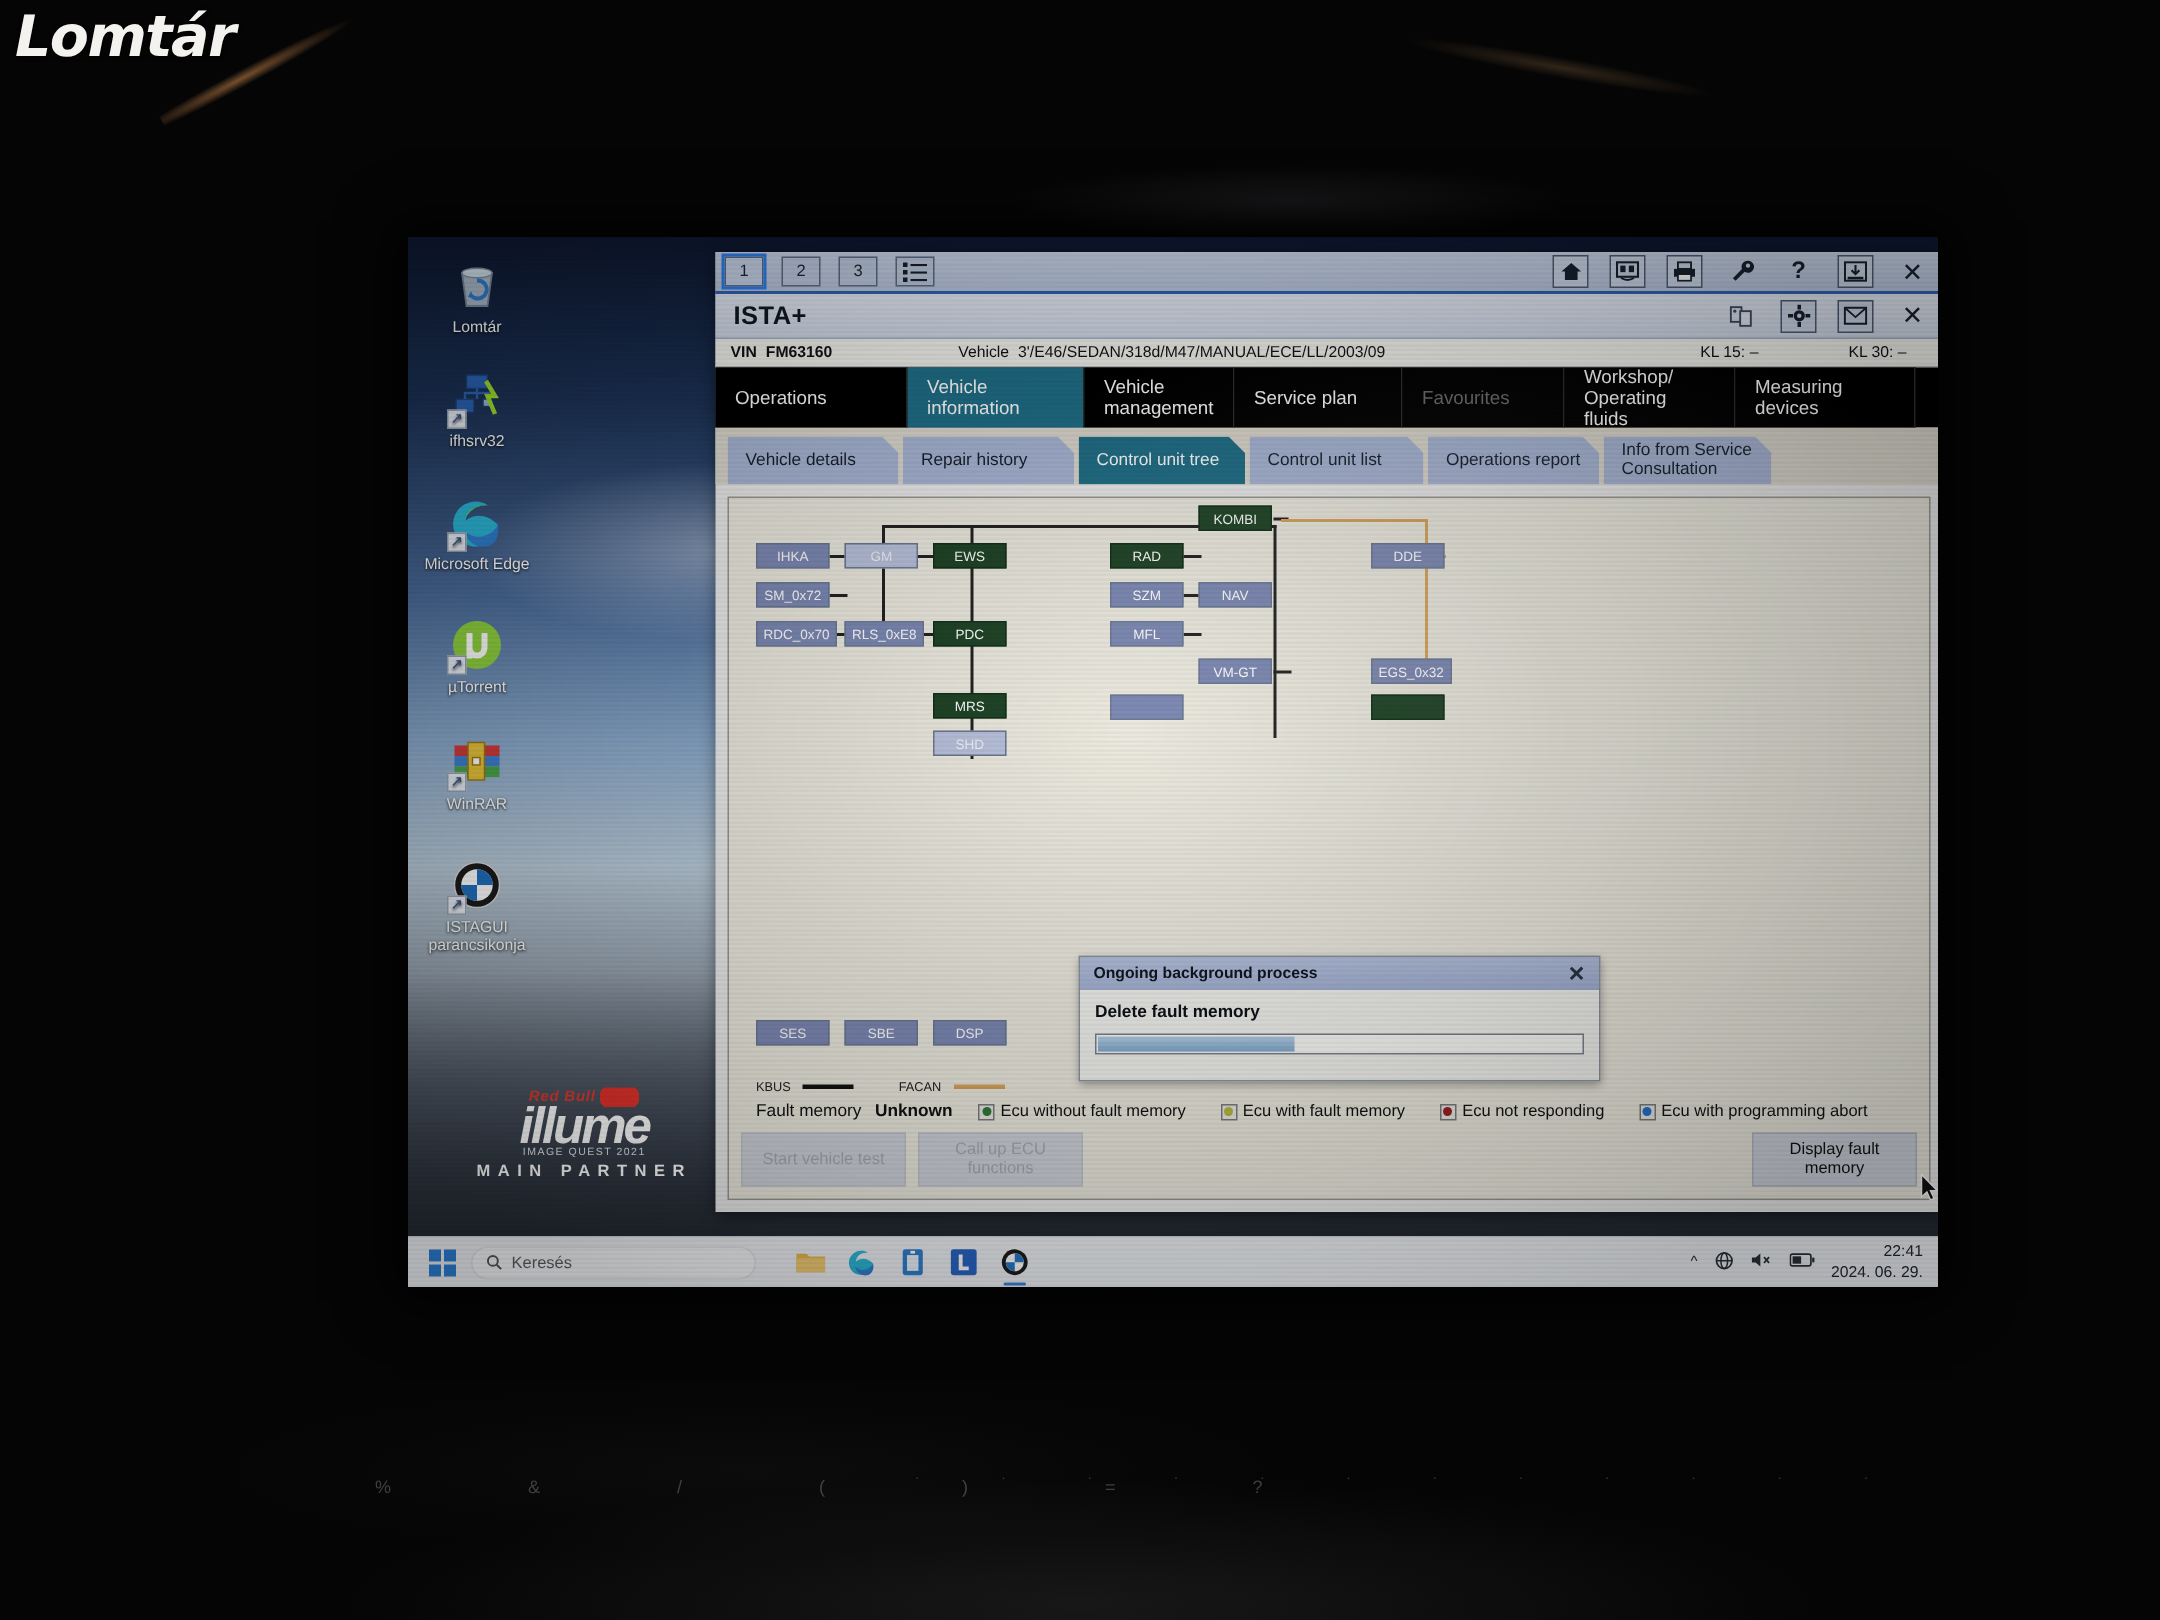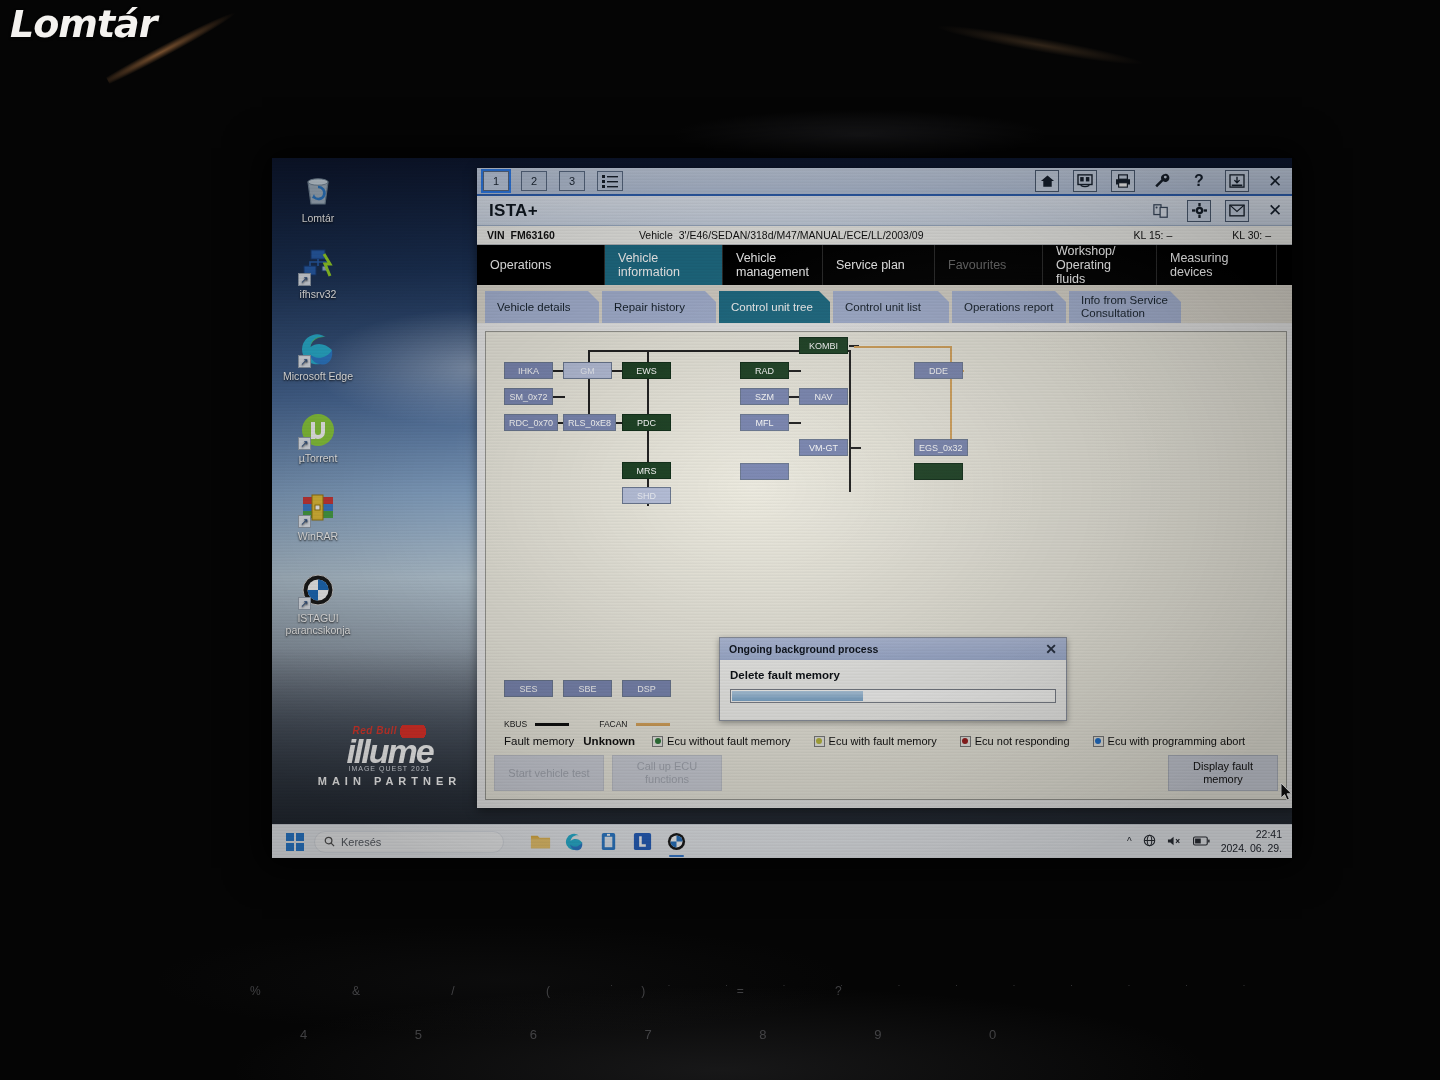--- a/index.html
+++ b/index.html
@@ -280,21 +280,20 @@
 
   <div class="spark"></div>
   <div class="spark2"></div>
   <div class="darkblob"></div>
 
   <div id="watermark">Lomtár</div>
 
   <div class="kbd-glow"></div>
   <div class="kbd-top">· · · · · · · · · · · ·</div>
   <div class="kbd-row r1">% &amp; / ( ) = ?</div>
-  <div class="kbd-row r2">4 5 6 7 8 9 0</div>
 
   <div id="screen">
 
     <div id="wallpaper">
       <div class="cloud" style="left:40px; top:150px; width:340px; height:120px; opacity:.45;"></div>
       <div class="cloud" style="left:180px; top:210px; width:420px; height:150px; opacity:.40;"></div>
       <div class="cloud" style="left:430px; top:120px; width:300px; height:100px; opacity:.25;"></div>
       <div class="balloon"></div>
       <div class="mountain"></div>
       <div class="darkcar"></div>

